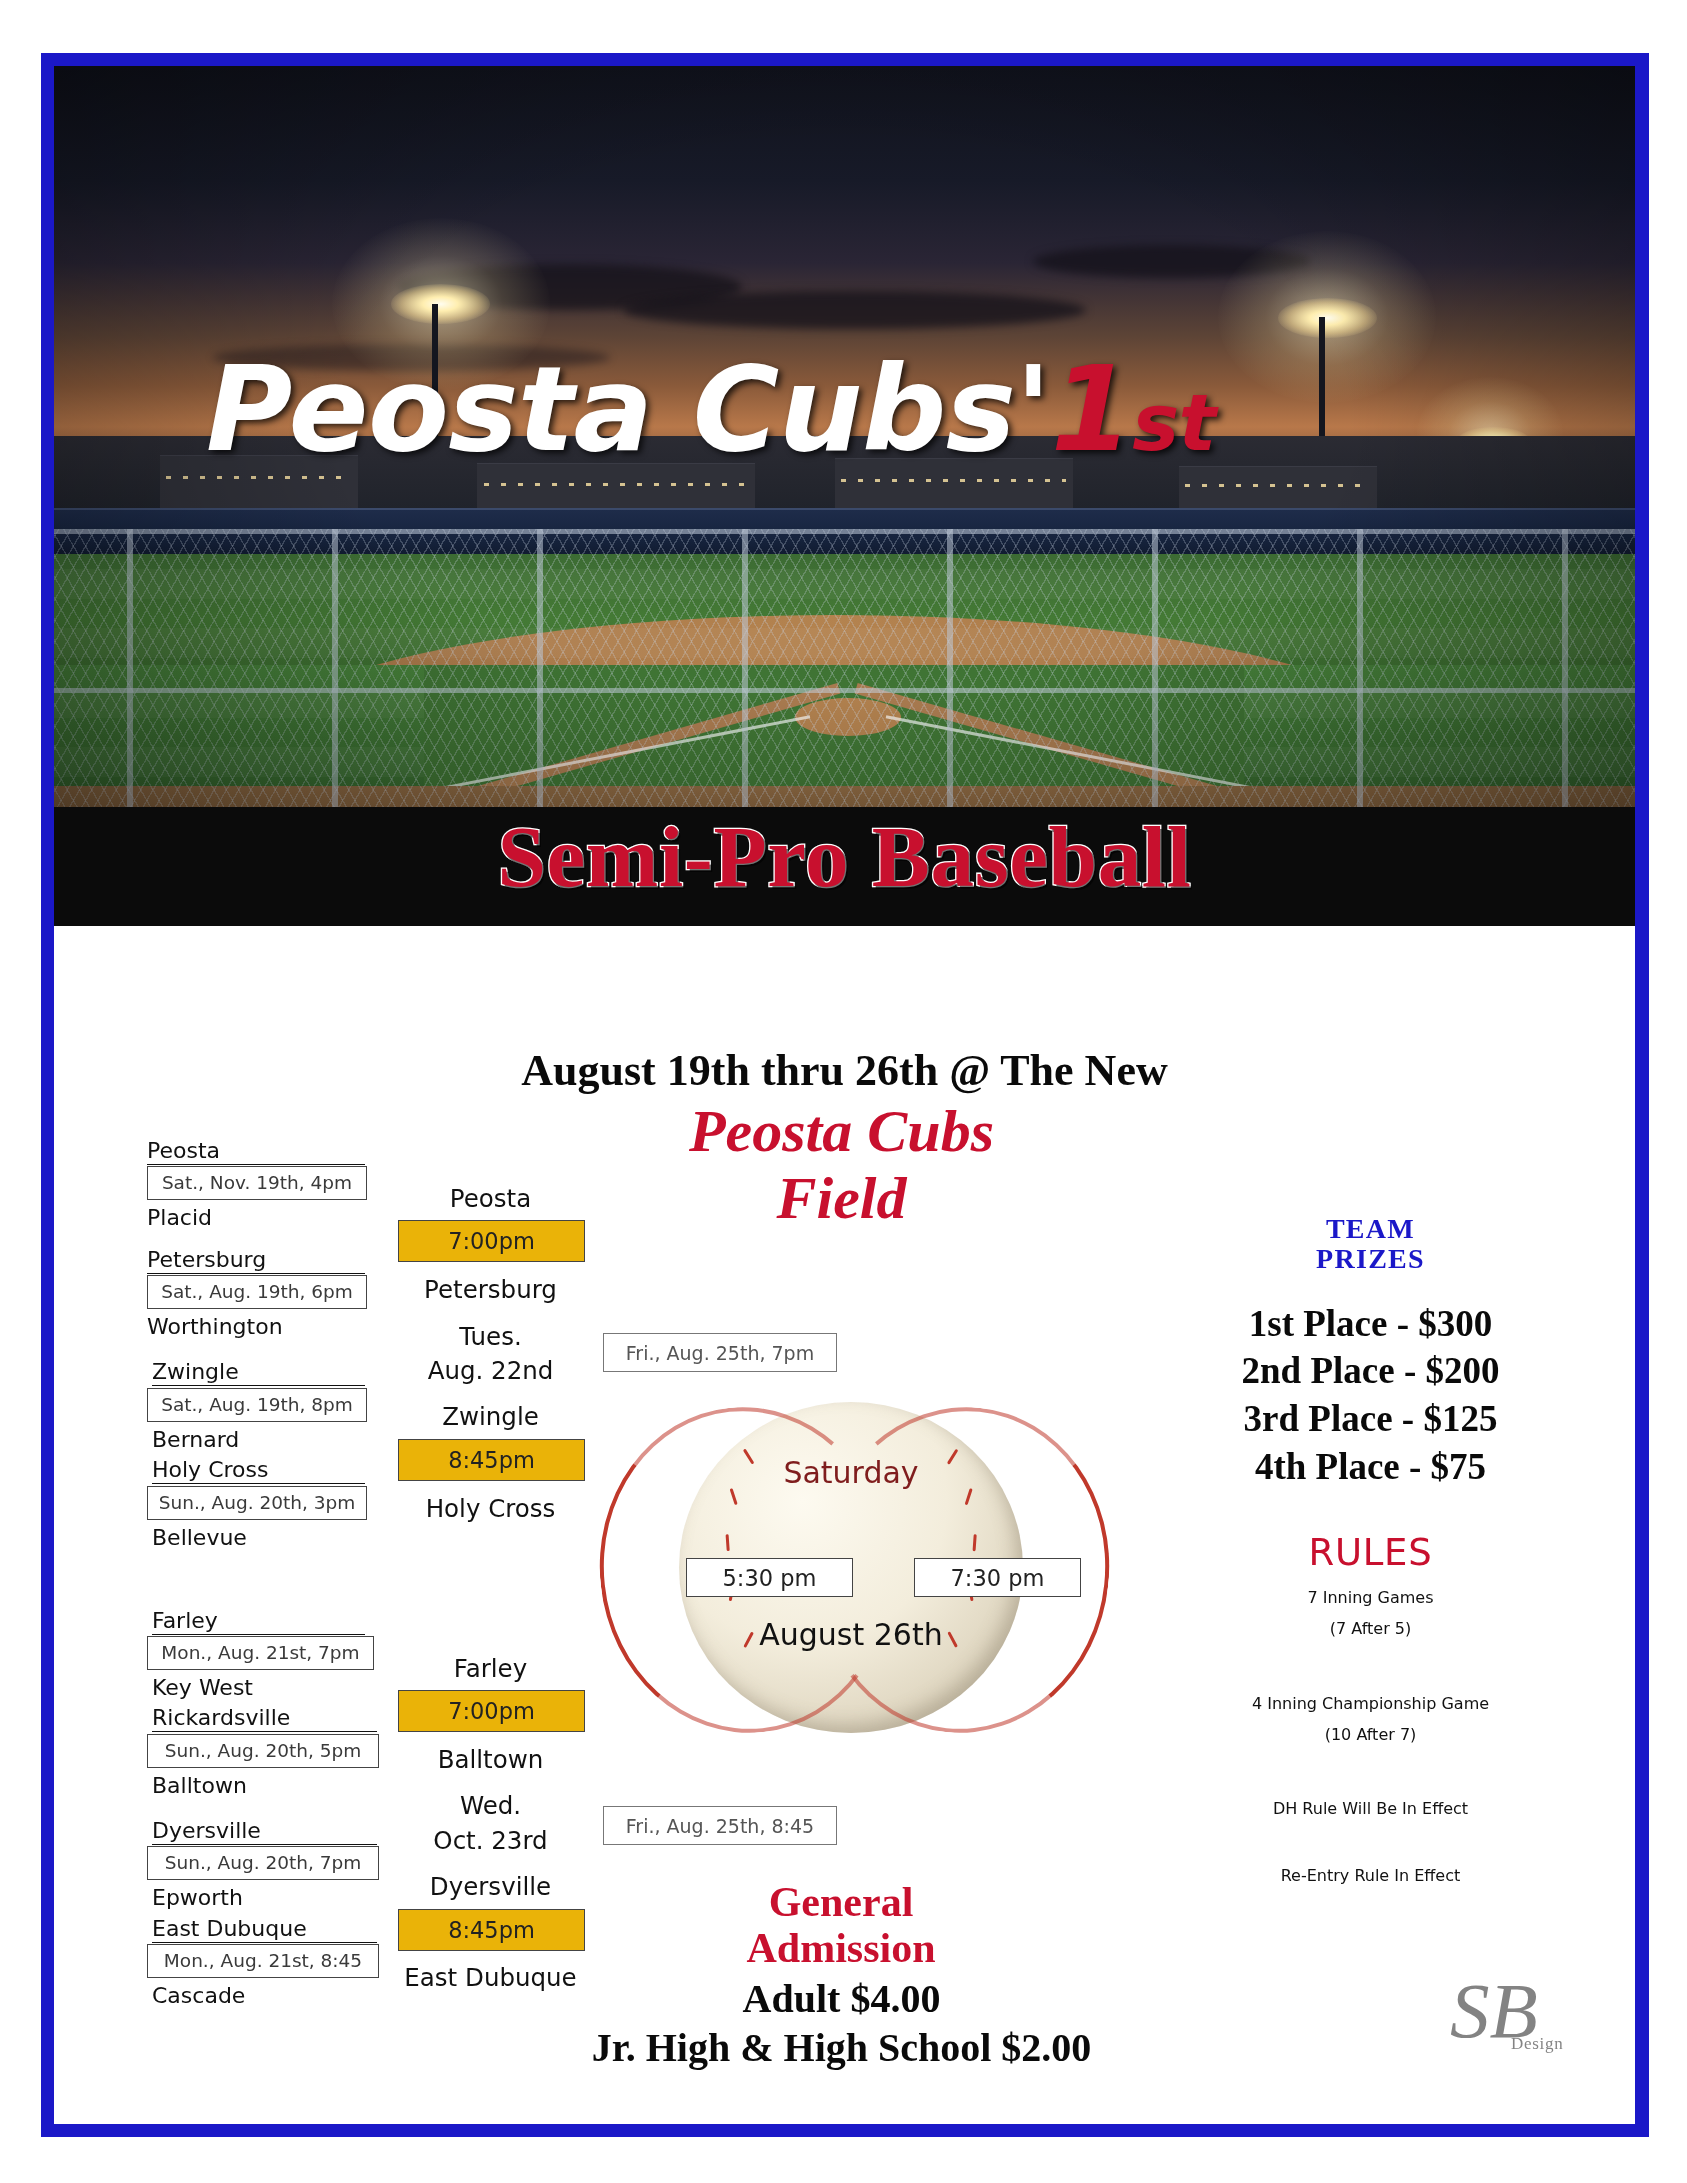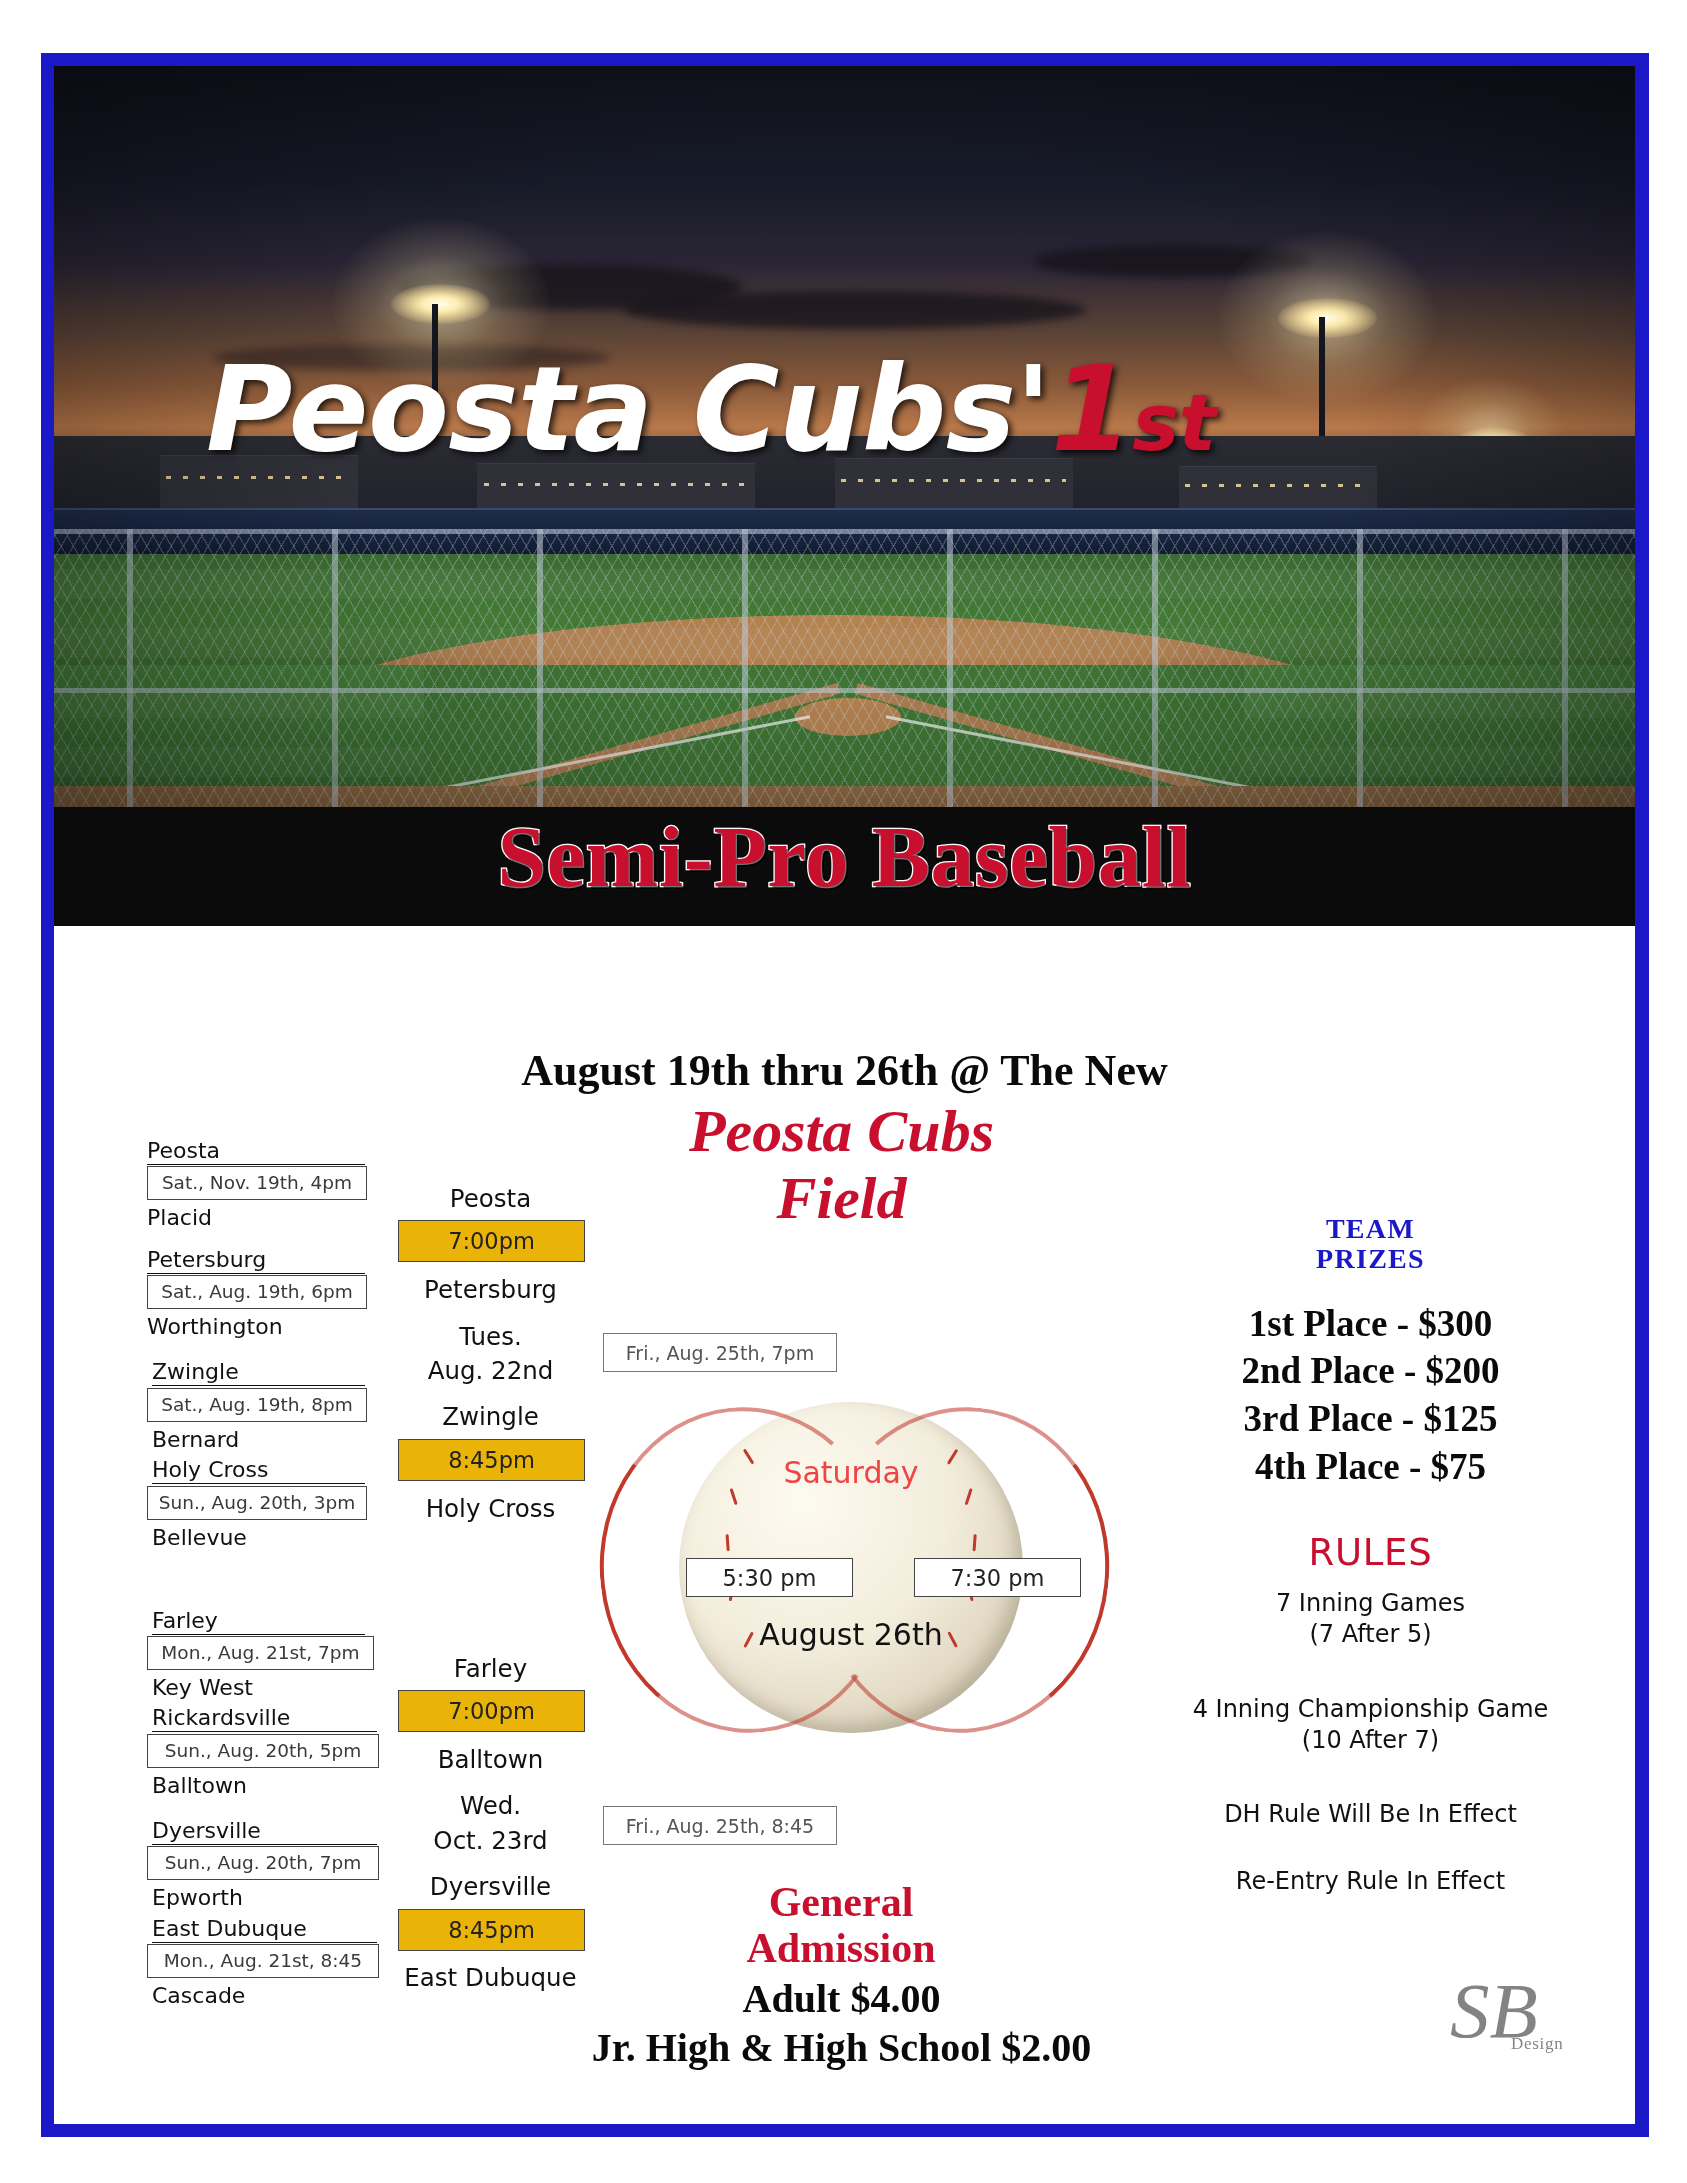--- a/index.html
+++ b/index.html
@@ -389,21 +389,21 @@
     border-radius: 2px;
   }
   .ball-top-label {
     position: absolute;
     left: 625px;
     top: 1389px;
     width: 344px;
     text-align: center;
     font-family: "DejaVu Sans", sans-serif;
     font-size: 30px;
-    color: #ef4444;
+    color: #7f1d1d;
   }
   .ball-bottom-label {
     position: absolute;
     left: 625px;
     top: 1551px;
     width: 344px;
     text-align: center;
     font-family: "DejaVu Sans", sans-serif;
     font-size: 30px;
     color: #111;
@@ -458,21 +458,21 @@
     font-size: 37px;
     color: #c8102e;
     letter-spacing: 0.7px;
   }
   .rule-line {
     position: absolute;
     left: 1085px;
     width: 463px;
     text-align: center;
     font-family: "DejaVu Sans", sans-serif;
-    font-size: 24px;
+    font-size: 16px;
     color: #111;
     line-height: 1.25;
     white-space: nowrap;
   }
 
   
   .admission-title {
     position: absolute;
     left: 423px;
     top: 1813px;

